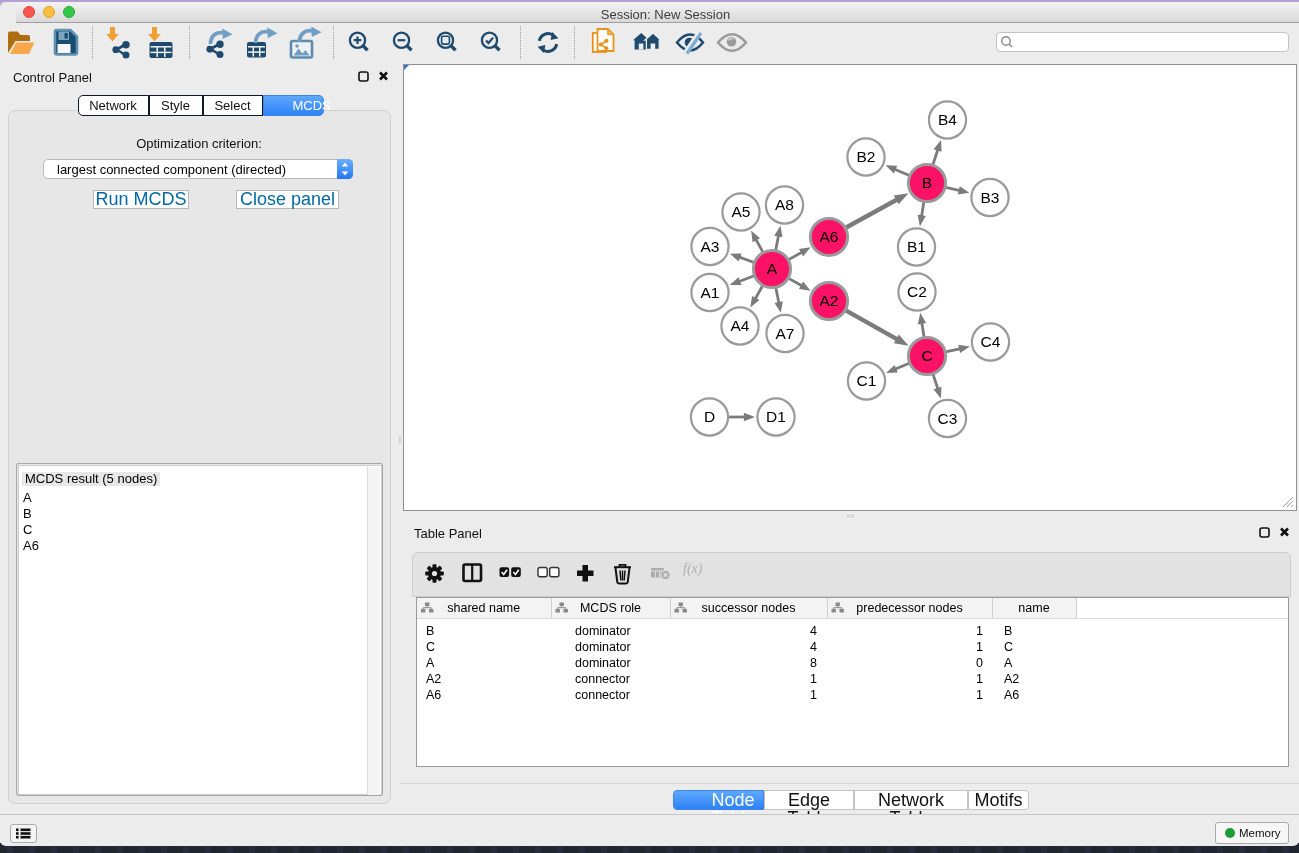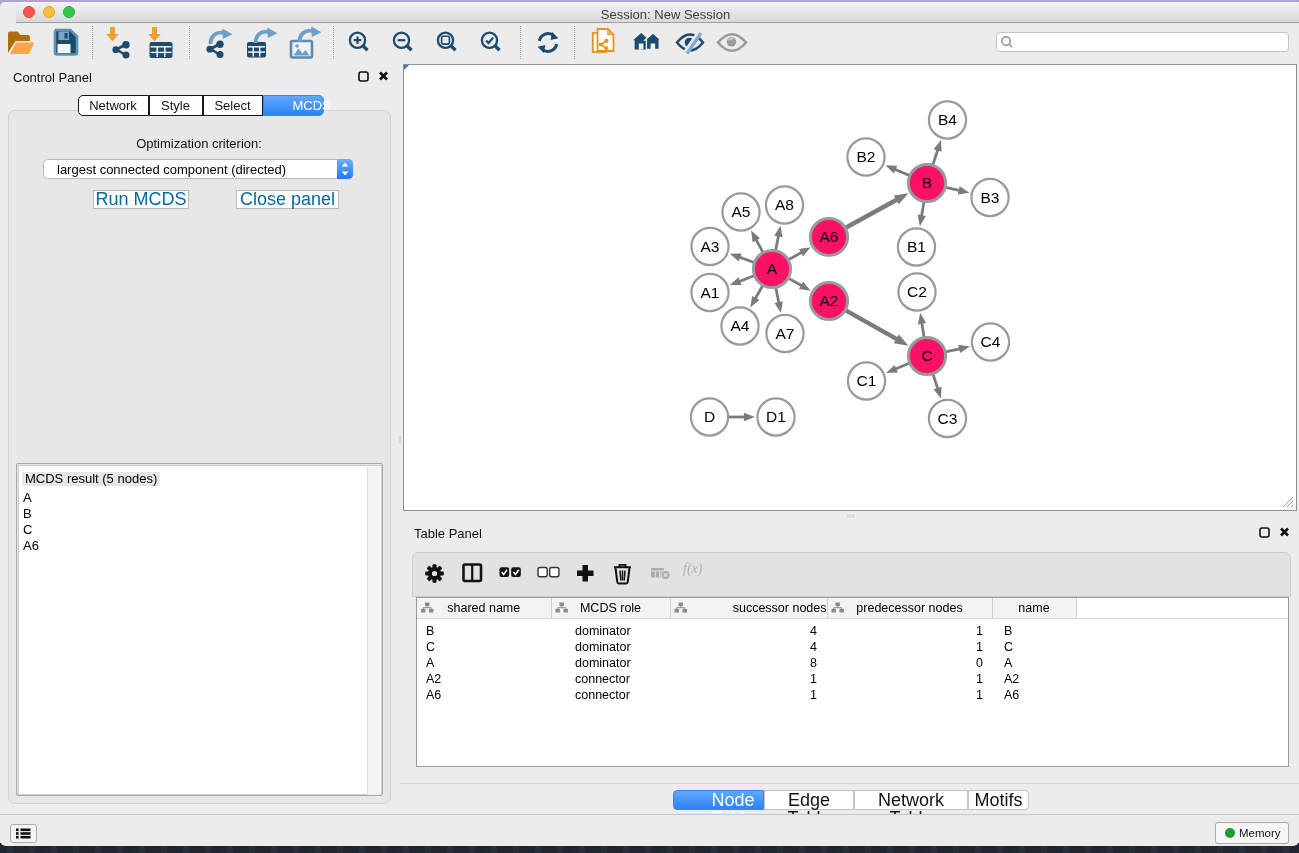--- a/index.html
+++ b/index.html
@@ -360,21 +360,21 @@
       <rect x="0" y="0" width="13" height="9.5" rx="1" fill="#a9a9a9"></rect>
       <path d="M0,3 h13 M4.3,3 v6.5 M8.6,3 v6.5" stroke="#e3e3e3" stroke-width="1"></path>
       <circle cx="14.5" cy="7" r="4.6" fill="#a9a9a9" stroke="#e3e3e3" stroke-width="1"></circle>
       <path d="M12.7,5.2 l3.6,3.6 M16.3,5.2 l-3.6,3.6" stroke="#e3e3e3" stroke-width="1.4"></path>
     </g>
   </svg>
 <div class="abs" style="left:683px;top:561px;width:40px;height:24px;font-family:'Liberation Serif',serif;font-style:italic;font-size:14px;color:#b0b0b0;">f(x)</div>
 <div id="tframe">
 <div class="hcell" style="left:0px;width:134.5px;">shared name</div>
 <div class="hcell" style="left:134.5px;width:119px;">MCDS role</div>
-<div class="hcell" style="left:253.5px;width:157px;text-align:right;">successor nodes</div>
+<div class="hcell" style="left:253.5px;width:157px;">successor nodes</div>
 <div class="hcell" style="left:410.5px;width:165px;">predecessor nodes</div>
 <div class="hcell" style="left:575.5px;width:84px;">name</div>
 <div style="position:absolute;left:0;top:20px;width:871px;height:1px;background:#dadada;"></div>
 <div class="trow" style="left:9px;top:24.5px;">B</div>
 <div class="trow" style="left:158px;top:24.5px;">dominator</div>
 <div class="trow" style="left:300px;top:24.5px;width:100px;text-align:right;">4</div>
 <div class="trow" style="left:466px;top:24.5px;width:100px;text-align:right;">1</div>
 <div class="trow" style="left:587px;top:24.5px;">B</div>
 <div class="trow" style="left:9px;top:40.5px;">C</div>
 <div class="trow" style="left:158px;top:40.5px;">dominator</div>

